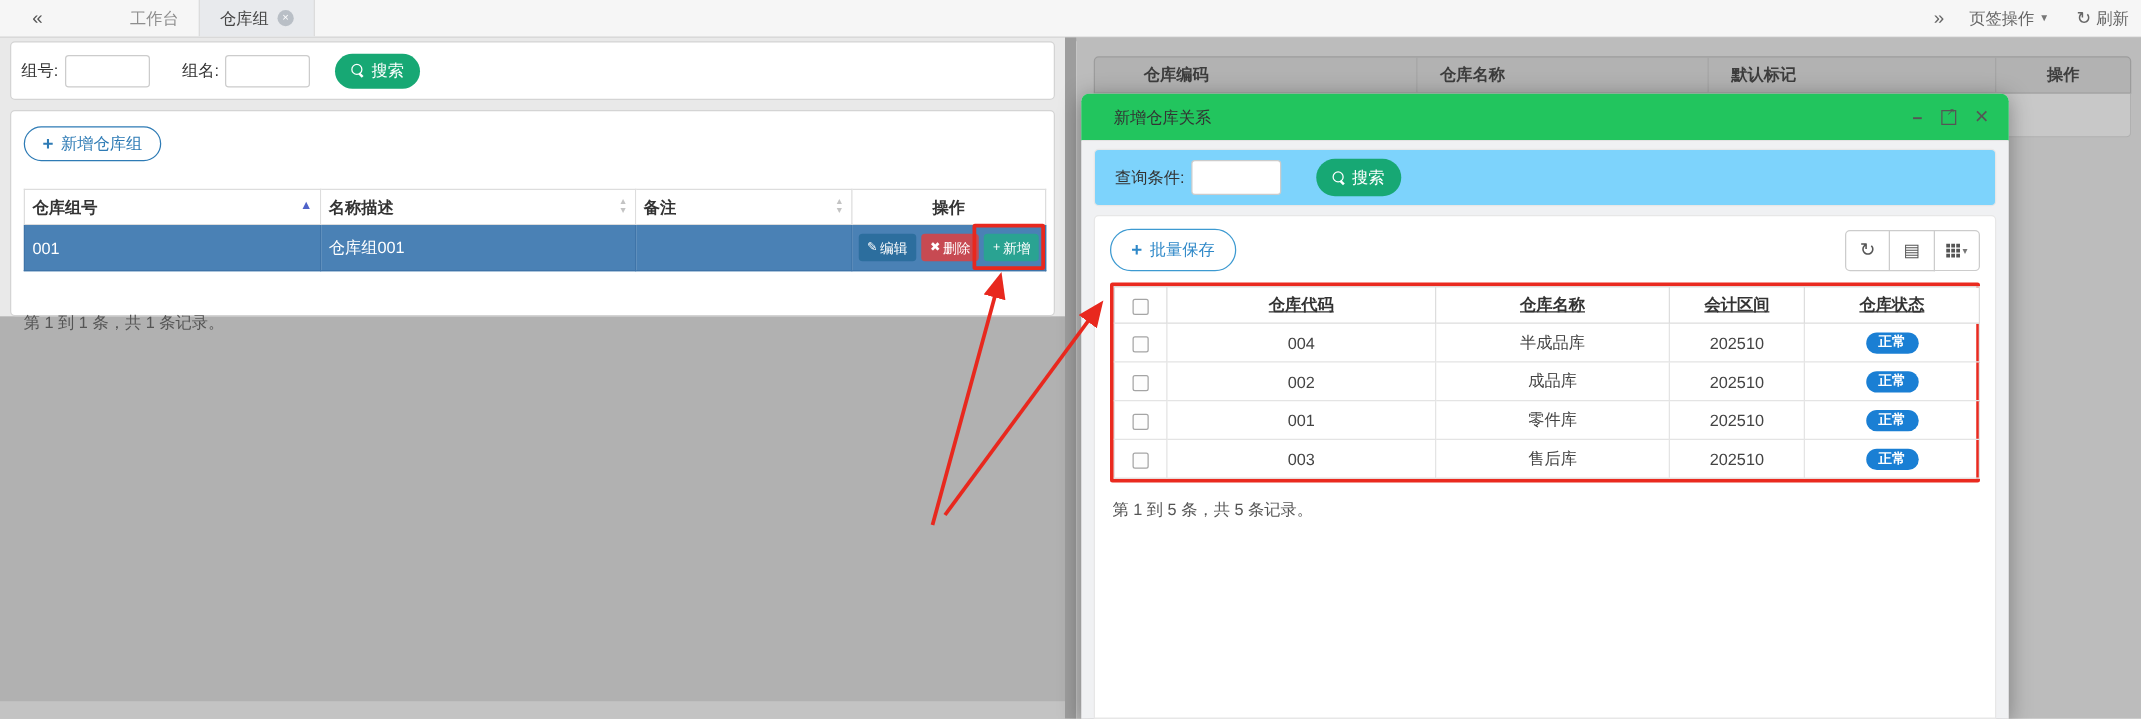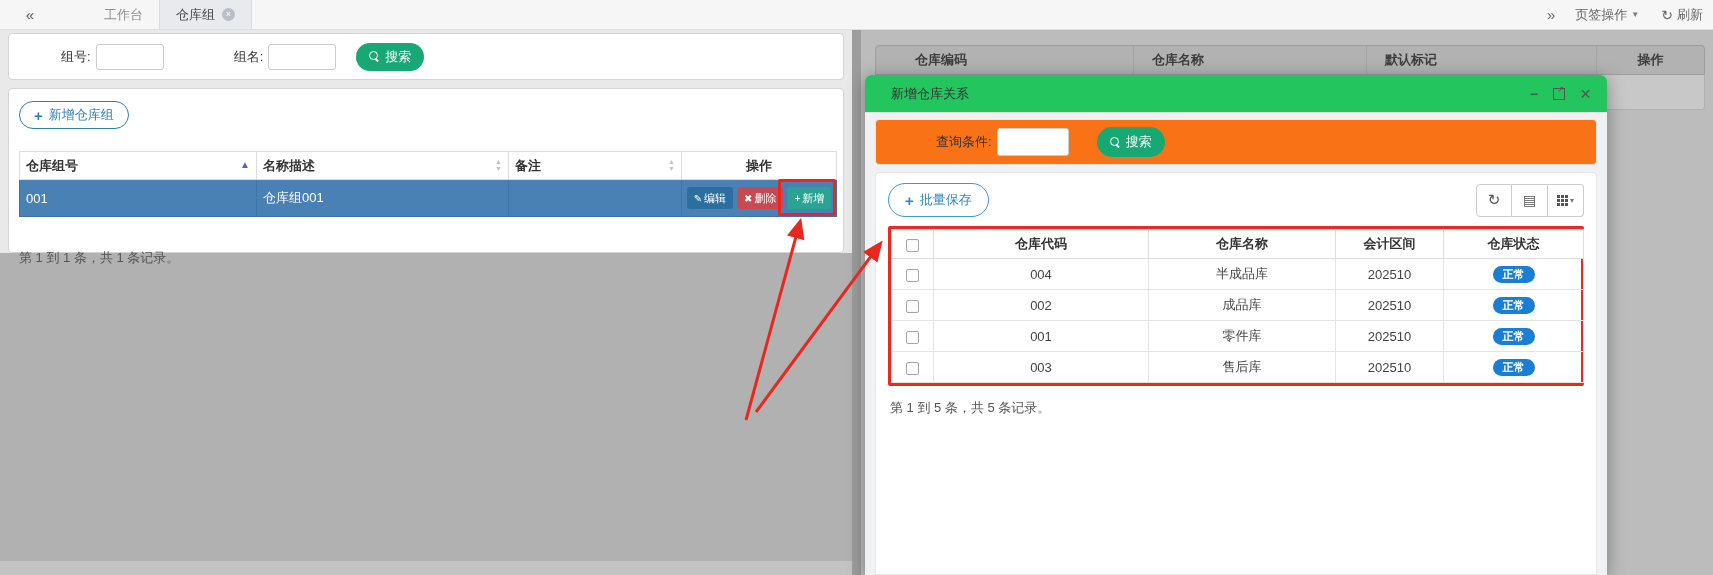--- a/index.html
+++ b/index.html
@@ -33,21 +33,21 @@
   .bg-header { position:absolute; left:875px; top:15px; width:830px; height:30px; background:#b2b2b2;
     border:1px solid #9c9c9c; border-radius:4px 4px 0 0; display:flex; color:#3d3d3d; font-weight:bold;padding-left:21px; }
   .bg-cell { display:flex; align-items:center; padding-left:18px; border-right:1px solid #a5a5a5; }
   .bg-cell:last-child { border-right:none; justify-content:center; padding-left:0; }
   .bg-row { position:absolute; left:875px; top:45px; width:830px; height:35px; background:#c8c8c8;
     border:1px solid #b0b0b0; border-top:none; border-radius:0 0 4px 4px; }
 
   
   .panel { position:absolute; background:#fff; border:1px solid #d4d4d4; border-radius:4px; }
   .search-panel { left:8px; top:3px; width:836px; height:47px; display:flex; align-items:center; padding-left:8px; }
-  .fld-label { margin-right:5px; color:#333;margin-left:44px; }
+  .fld-label { margin-right:5px; color:#333; }
   .txt-input { width:68px; height:26px; border:1px solid #ccc; border-radius:3px; background:#fff; padding:0 5px; font-size:13px; }
   .gap26 { width:26px; }
   .btn-green { display:inline-flex; align-items:center; gap:5px; background:#17a874; color:#fff; border:none;
     border-radius:15px; height:28px; padding:0 13px; font-size:13px; cursor:pointer; margin-left:20px; }
   .mag { position:relative; width:11px; height:11px; display:inline-block; }
   .mag::before { content:""; position:absolute; left:0; top:0; width:7px; height:7px; border:1.6px solid #fff; border-radius:50%; }
   .mag::after { content:""; position:absolute; left:7px; top:7px; width:4px; height:1.6px; background:#fff; transform:rotate(45deg); transform-origin:0 0; }
 
   .main-panel { left:8px; top:58px; width:836px; height:165px; }
   .btn-outline-blue { position:absolute; left:10px; top:12px; display:inline-flex; align-items:center; gap:6px;
@@ -80,38 +80,38 @@
   .modal-header { height:38px; background:#22c55e; border-bottom:1px solid #e3e3e3; border-radius:6px 6px 0 0;
     display:flex; align-items:center; padding:0 16px 0 26px; }
   .modal-title { font-size:13px; color:#333; }
   .win-ctrls { margin-left:auto; display:flex; align-items:center; gap:15px; color:#555; }
   .wc { cursor:pointer; line-height:1; }
   .wc-min { font-weight:bold; font-size:14px; }
   .wc-max { position:relative; width:12px; height:12px; border:1.4px solid #555; display:inline-block; }
   .wc-max span { position:absolute; right:0px; top:-3px; font-size:8px; color:#555; }
   .wc-close { font-size:19px; }
 
-  .query-panel { position:absolute; left:10px; top:44px; width:722px; height:46px; background:#f97316;
+  .query-panel { position:absolute; left:10px; top:44px; width:722px; height:46px; background:#7dd3fc;
     border:1px solid #e7e7e7; border-radius:4px; display:flex; align-items:center; padding-left:16px; }
   .table-panel { position:absolute; left:10px; top:97px; width:722px; height:403px; background:#fff;
     border:1px solid #e7e7e7; border-radius:4px 4px 0 0; padding:10px 12px 0 12px; }
   .m-toolbar { display:flex; align-items:center; height:34px; }
   .btn-batch { display:inline-flex; align-items:center; gap:6px; border:1px solid #3d9ad1; color:#2e88c8;
     background:#fff; border-radius:17px; height:34px; padding:0 16px; font-size:13px; cursor:pointer; }
   .icon-group { margin-left:auto; display:flex; }
   .igb { width:36px; height:33px; border:1px solid #ccc; border-left:none; background:#fff; display:flex;
     align-items:center; justify-content:center; color:#555; cursor:pointer; gap:2px; }
   .igb:first-child { border-left:1px solid #ccc; border-radius:4px 0 0 4px; }
   .igb:last-child { border-radius:0 4px 4px 0; }
   .grid9 { display:grid; grid-template-columns:repeat(3,3px); grid-template-rows:repeat(3,3px); gap:1px; }
   .grid9 i { background:#555; }
 
   .red-wrap { margin-top:9px; border:3px solid #ea2a1f; border-radius:2px; }
   .m-table { width:100%; border-collapse:collapse; table-layout:fixed; }
-  .m-table th { height:29px; border:1px solid #ddd; font-weight:bold; text-align:center; background:#fff; }
+  .m-table th { height:29px; border:1px solid #ddd; font-weight:bold; text-align:center; background:#fff;text-decoration:underline; }
   .m-table td { height:31px; border:1px solid #e4e4e4; text-align:center; color:#444; }
   .cb { display:inline-block; width:13px; height:13px; border:1px solid #a5a5a5; border-radius:2px; background:#fdfdfd; vertical-align:middle; cursor:pointer; }
   .pill { display:inline-block; background:#1a7fd4; color:#fff; font-size:11px; font-weight:bold;
     padding:3px 10px; border-radius:11px; line-height:1; }
   .m-record { margin-top:13px; margin-left:2px; color:#555; }
 </style>
 </head>
 <body>
 
 <div class="tabbar">

